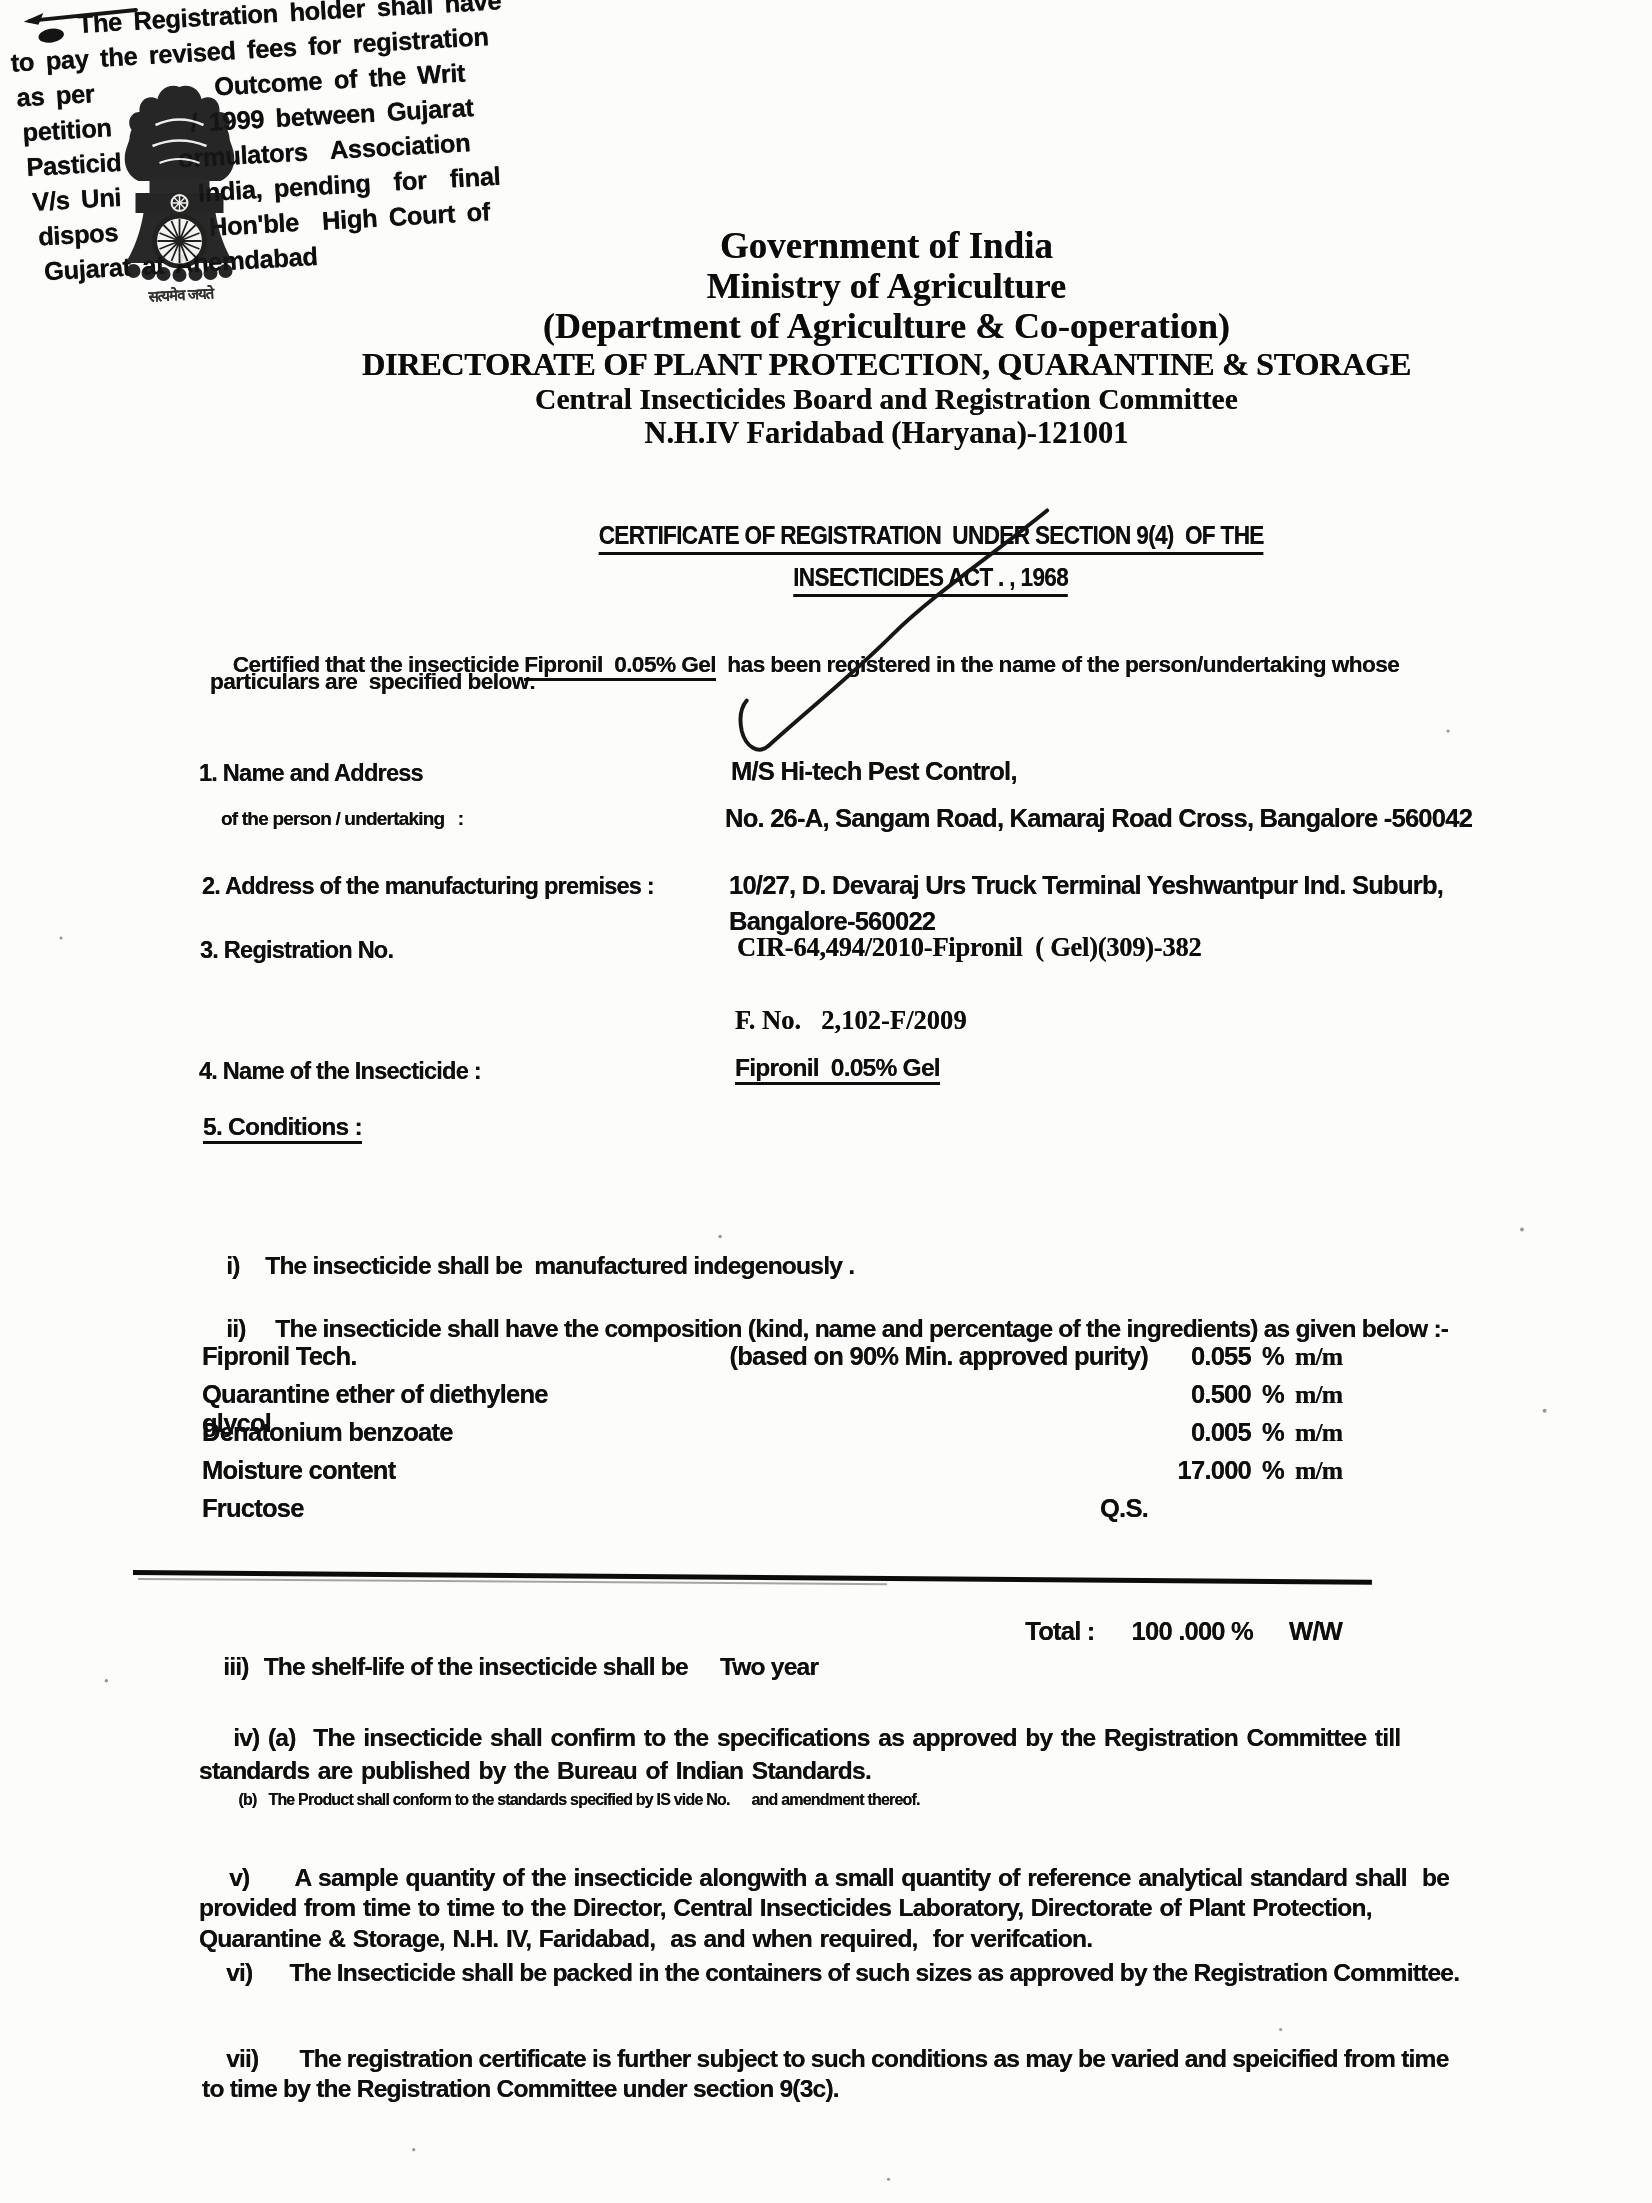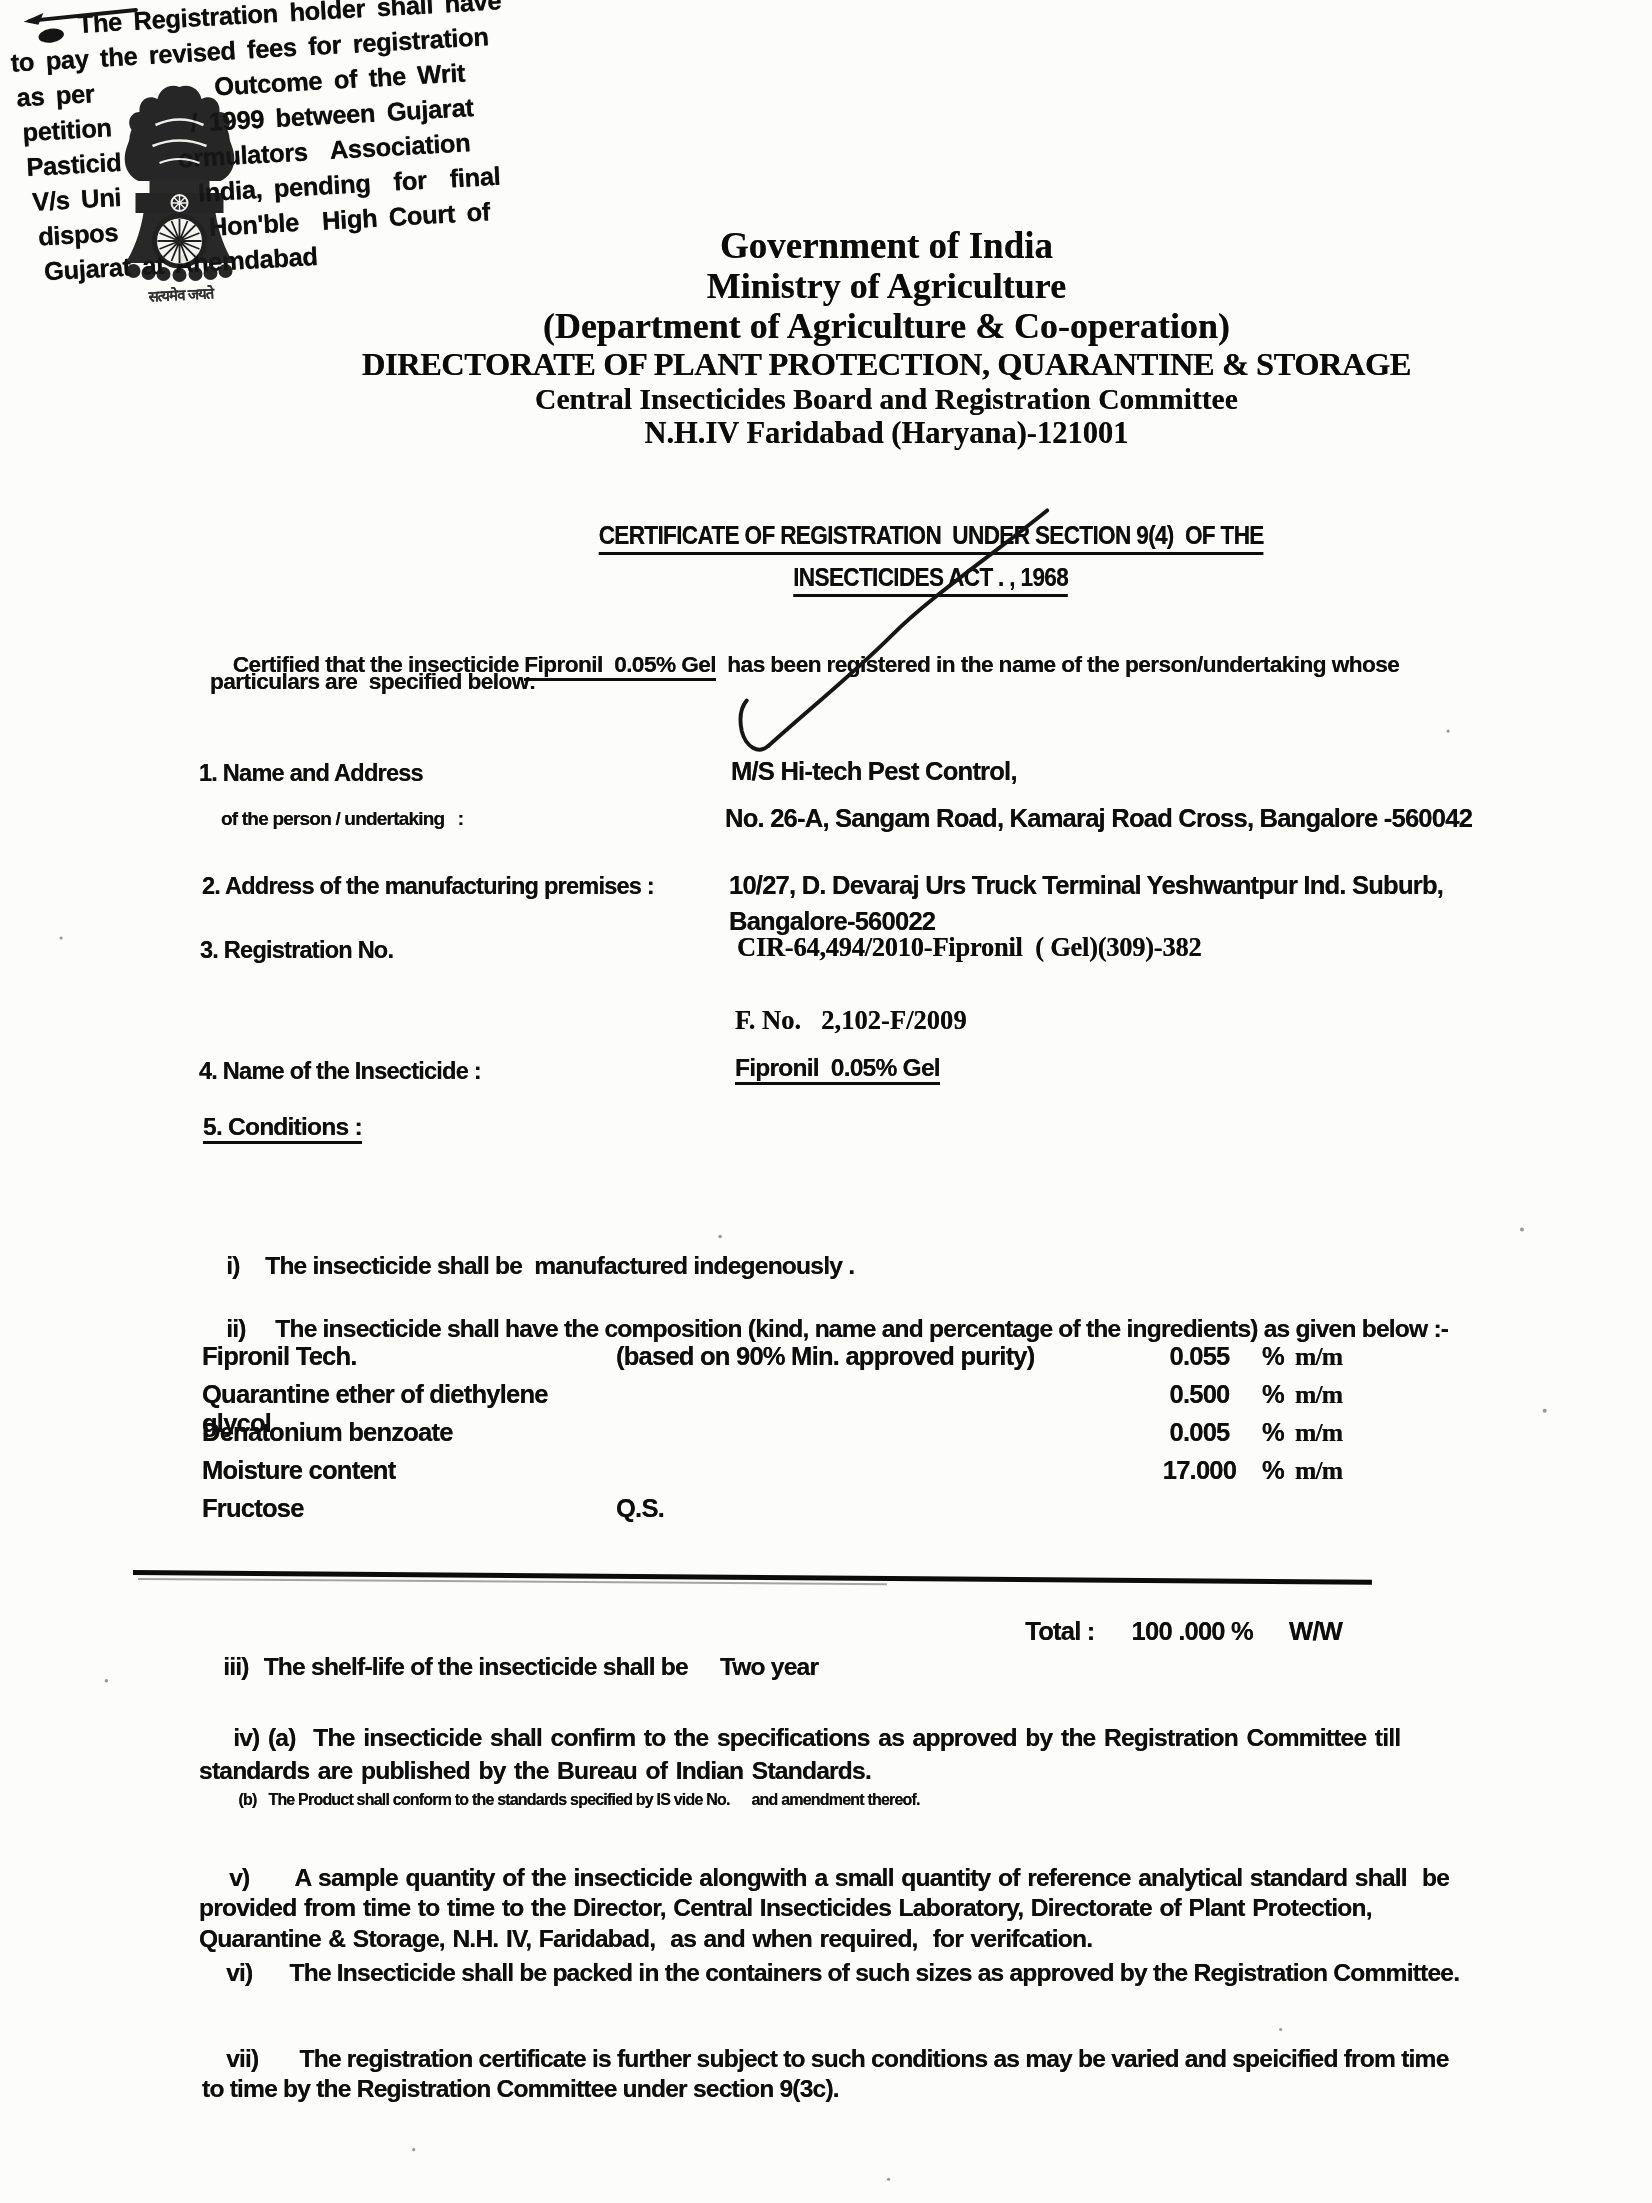--- a/index.html
+++ b/index.html
@@ -14,22 +14,22 @@
   .center{text-align:center;}
   
   #stamp{left:5.9px;top:13.8px;width:557px;transform:rotate(-3.2deg);transform-origin:0 0;}
   .stamp-line{height:35px;font-size:25.6px;letter-spacing:-0.4px;word-spacing:4.9px;
         font-family:"Liberation Sans",sans-serif;font-weight:700;color:#0d0d0d;
         display:flex;align-items:flex-start;white-space:pre-wrap;text-shadow:0 0 0.7px rgba(0,0,0,.8);}
   .sgap{display:inline-block;height:1px;}
   
   .comp-row{display:flex;width:1172px;font-size:25.6px;}
   .c-name{width:414px;}
-  .c-note{width:532px;}
-  .c-val{width:103px;text-align:center;}
+  .c-note{width:532px;text-align:right;}
+  .c-val{width:103px;text-align:right;}
   .c-pct{width:44px;text-align:center;}
   .c-unit{width:59px;font-family:Liberation Serif, serif;}
   .cond-title{display:inline-block;transform:scaleX(0.85);transform-origin:50% 50%;}
   .num{display:inline-block;}
 </style>
 </head>
 <body>
 
 <div id="page">
 

